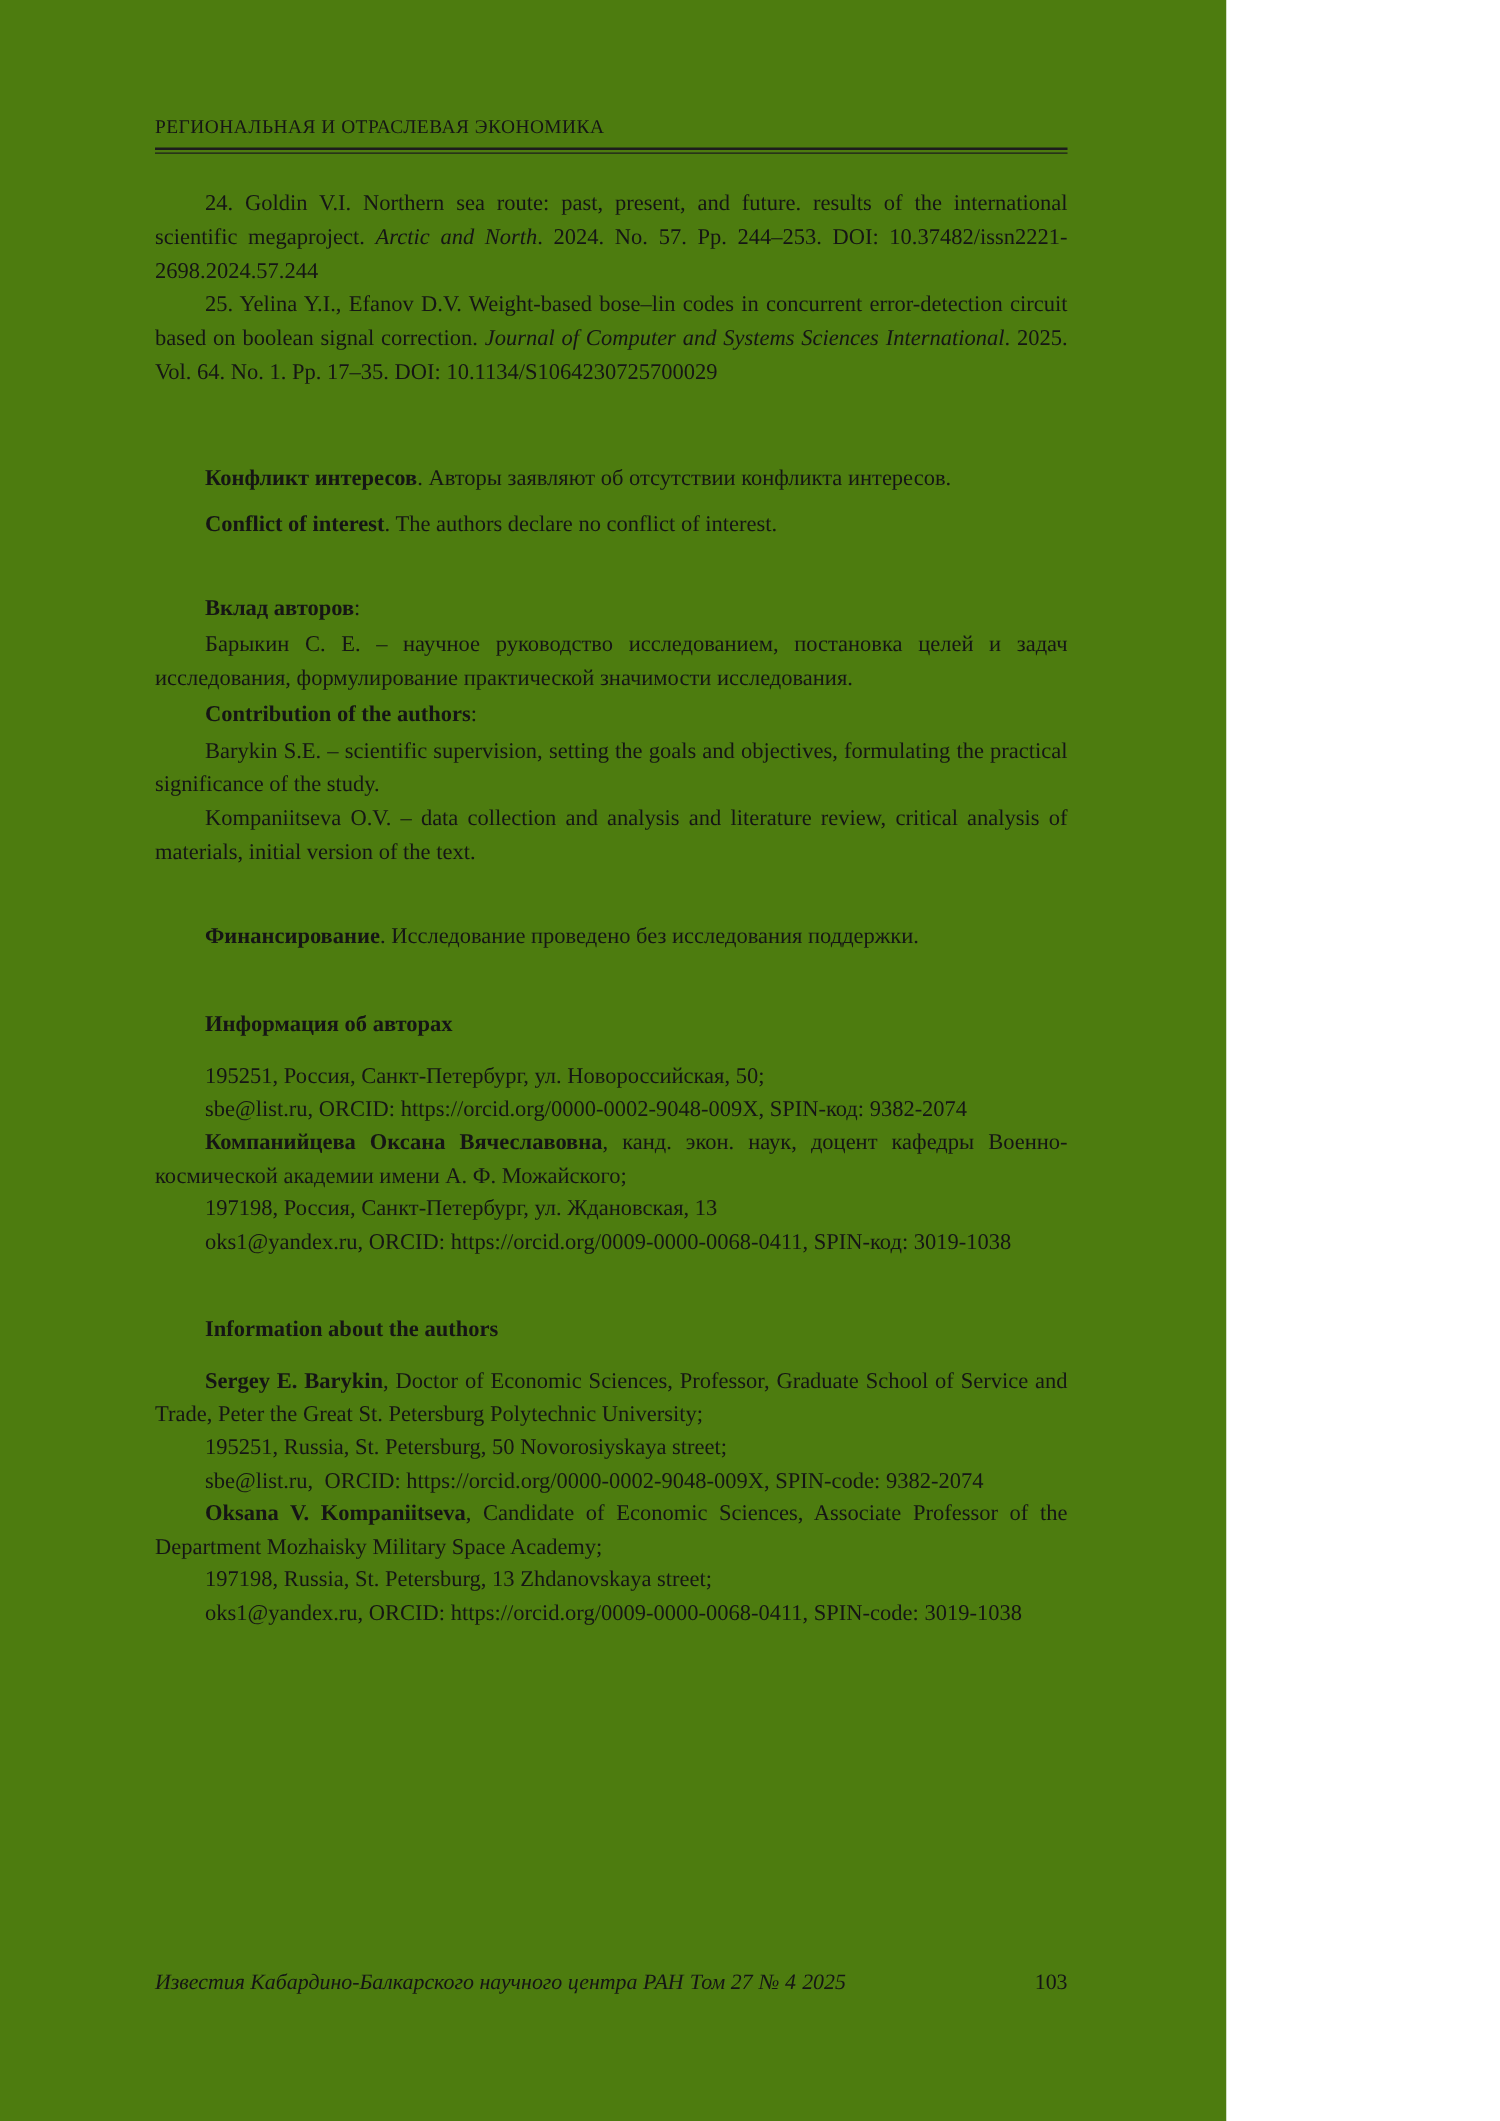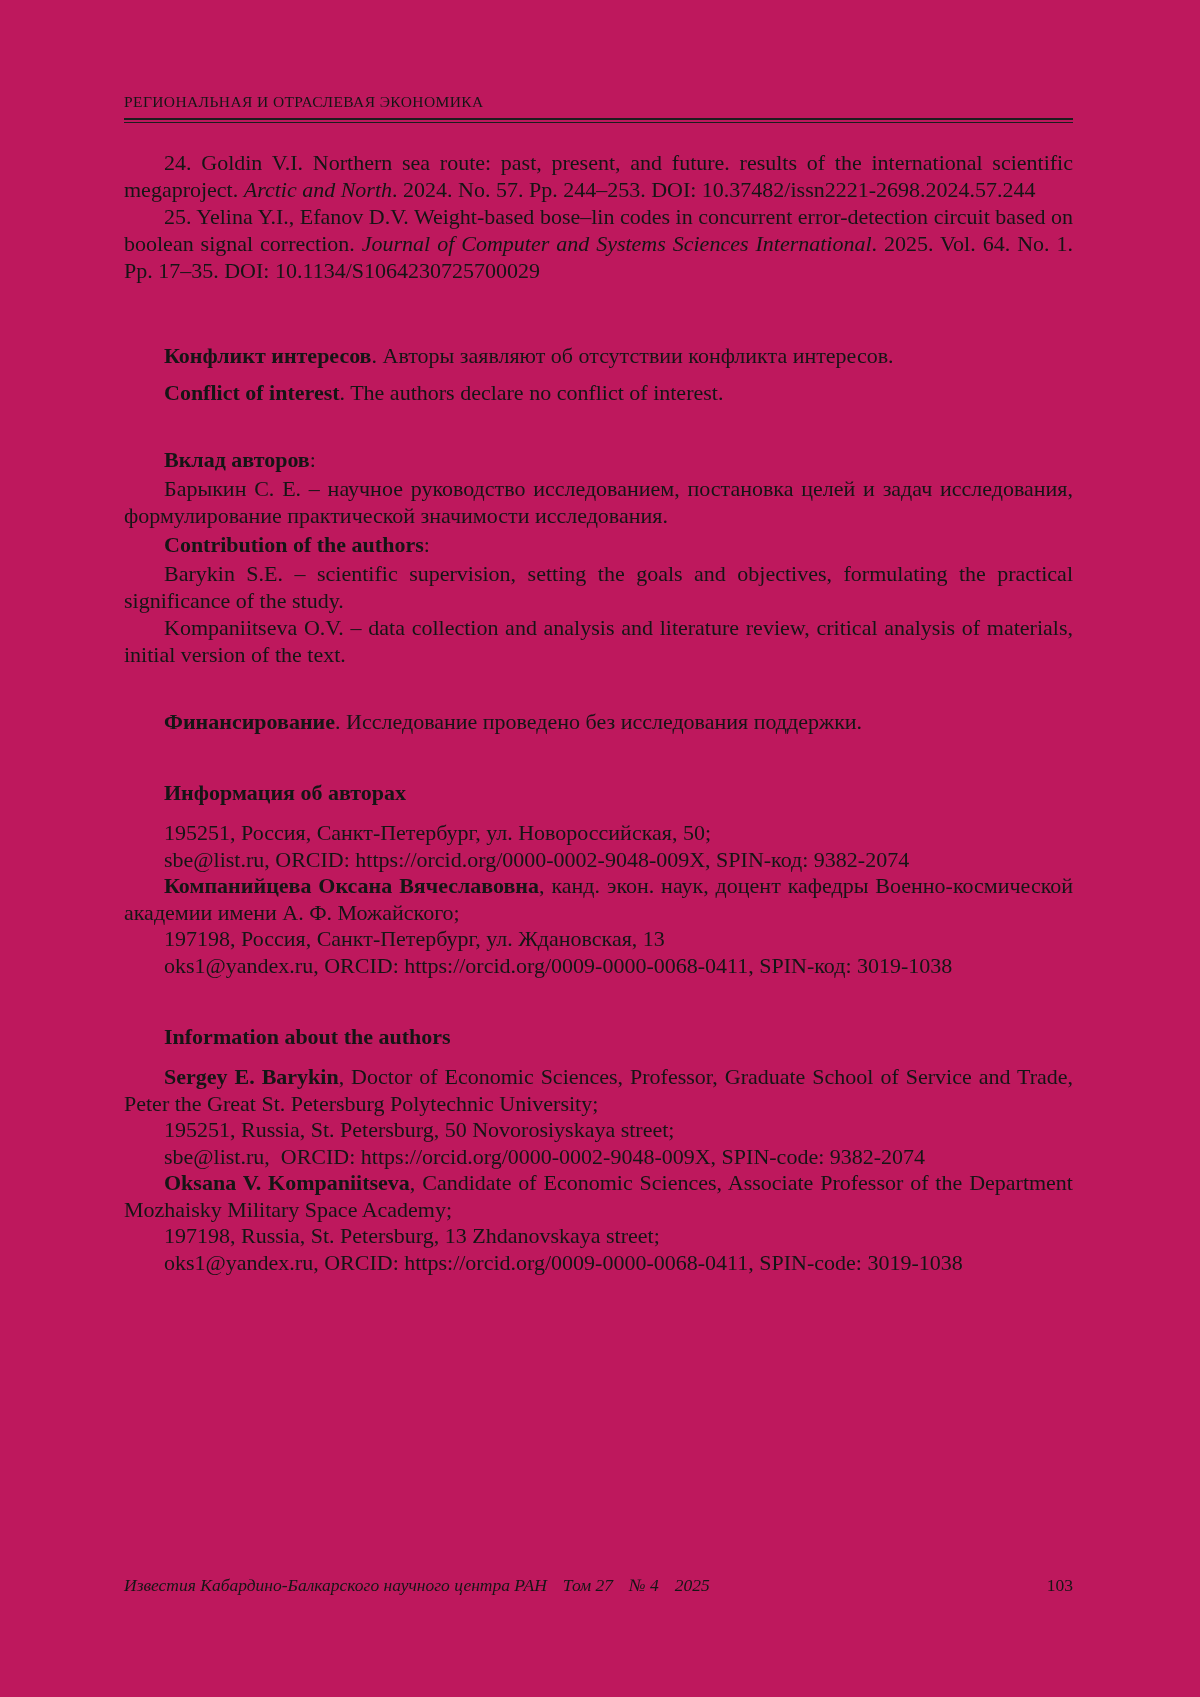--- a/index.html
+++ b/index.html
@@ -1,39 +1,39 @@
 <!DOCTYPE html>
 <html><head>
 <meta charset="utf-8">
 <style>
   html, body { margin: 0; padding: 0; background: #ffffff; }
   .page {
     position: relative;
-    width: 1200px;
+    width: 981px;
     height: 1697px;
-    background: #be185d;
+    background: #4d7c0f;
     font-family: "Liberation Serif", serif;
     color: #151515;
     overflow: hidden;
   }
   .content { padding: 92px 127px 0 124px; }
   .running-head {
     font-size: 15.5px;
     line-height: 20px;
     letter-spacing: 0.4px;
   }
   .rule {
     margin-top: 6px;
     height: 2px;
     border-top: 2px solid #1d1d1d;
     border-bottom: 1px solid #1d1d1d;
   }
   p { margin: 0; }
   .para {
-    font-size: 22px;
+    font-size: 18px;
     line-height: 27px;
     text-align: justify;
     text-indent: 40px;
   }
   .tight { line-height: 26.5px; }
   .refs { margin-top: 26px; }
   .m-conflict-ru { margin-top: 58px; }
   .m-conflict-en { margin-top: 10px; font-family: Liberation Serif, serif; }
   .m-vklad { margin-top: 40px; }
   .m-items { margin-top: 2px; }
@@ -47,21 +47,21 @@
     left: 124px;
     right: 127px;
     top: 1573px;
     display: flex;
     justify-content: space-between;
     align-items: baseline;
     font-size: 17.5px;
     line-height: 24px;
   }
   .footer .journal-line { font-style: italic; }
-  .footer .journal-line .part { margin-left: 16px; }
+  .footer .journal-line .part { margin-left: 5px; }
   .footer .page-num { font-style: normal; }
 </style>
 </head>
 <body>
 
 <div class="page">
   <div class="content">
 
     <div class="running-head">РЕГИОНАЛЬНАЯ И ОТРАСЛЕВАЯ ЭКОНОМИКА</div>
     <div class="rule"></div>

